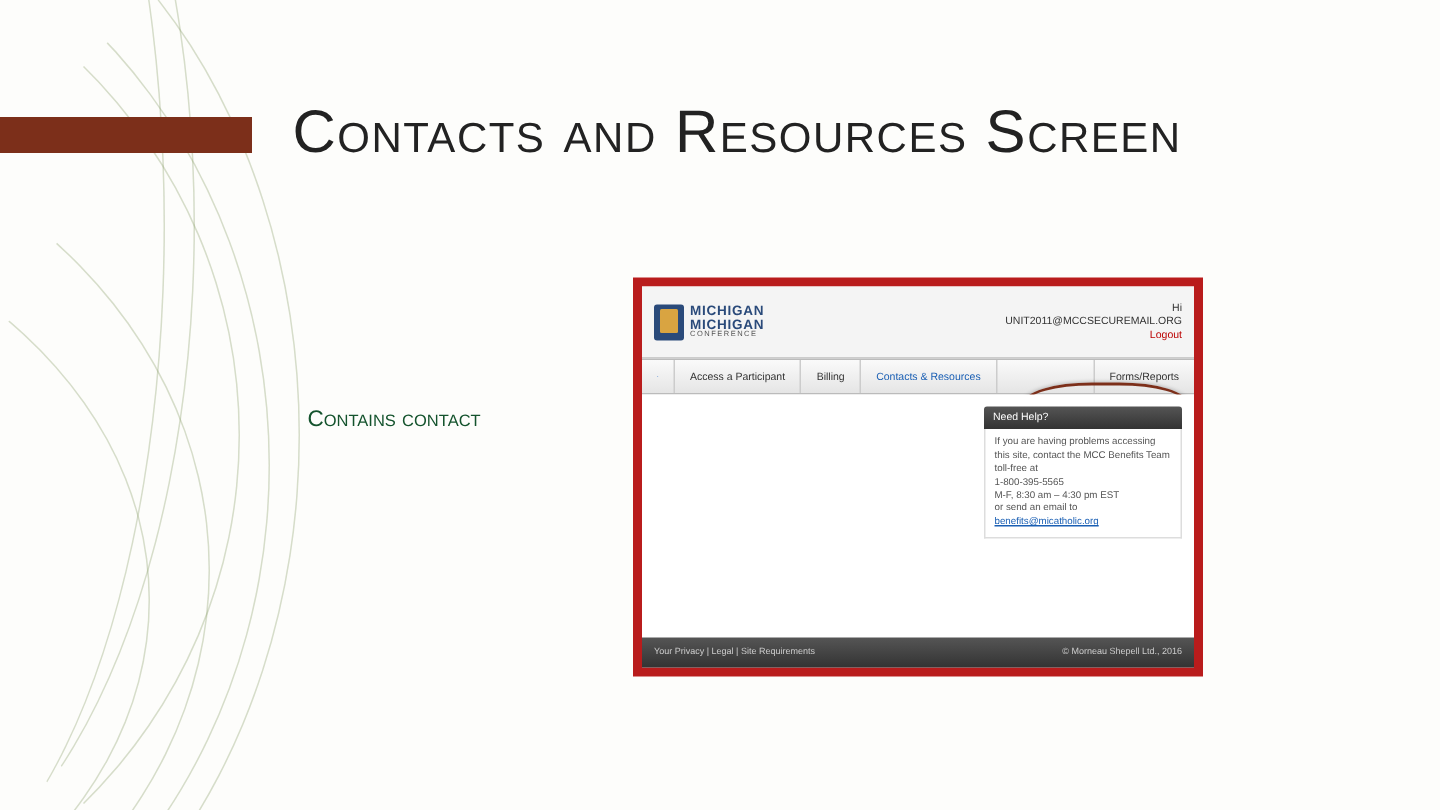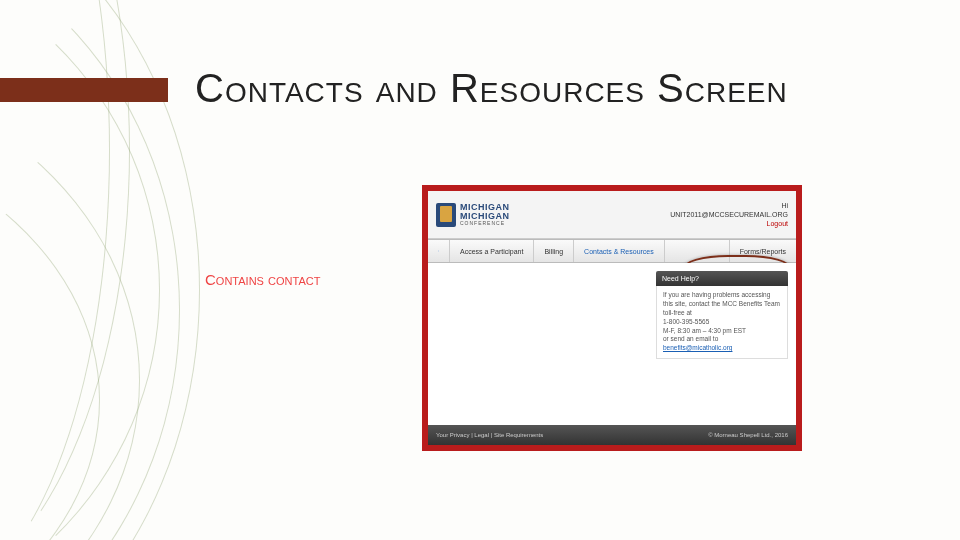--- a/index.html
+++ b/index.html
@@ -38,21 +38,21 @@
     font-weight: 400;
     text-align: center;
   }
   .body-text {
     position: absolute;
     top: 270px;
     left: 205px;
     font-size: 15px;
     line-height: 1.35;
     font-variant: small-caps;
-    color: #ef4444;
+    color: #14532d;
     max-width: 200px;
   }
   
   .shot {
     position: absolute;
     top: 185px;
     left: 422px;
     width: 380px;
     height: 266px;
     border: 6px solid #b91c1c;

